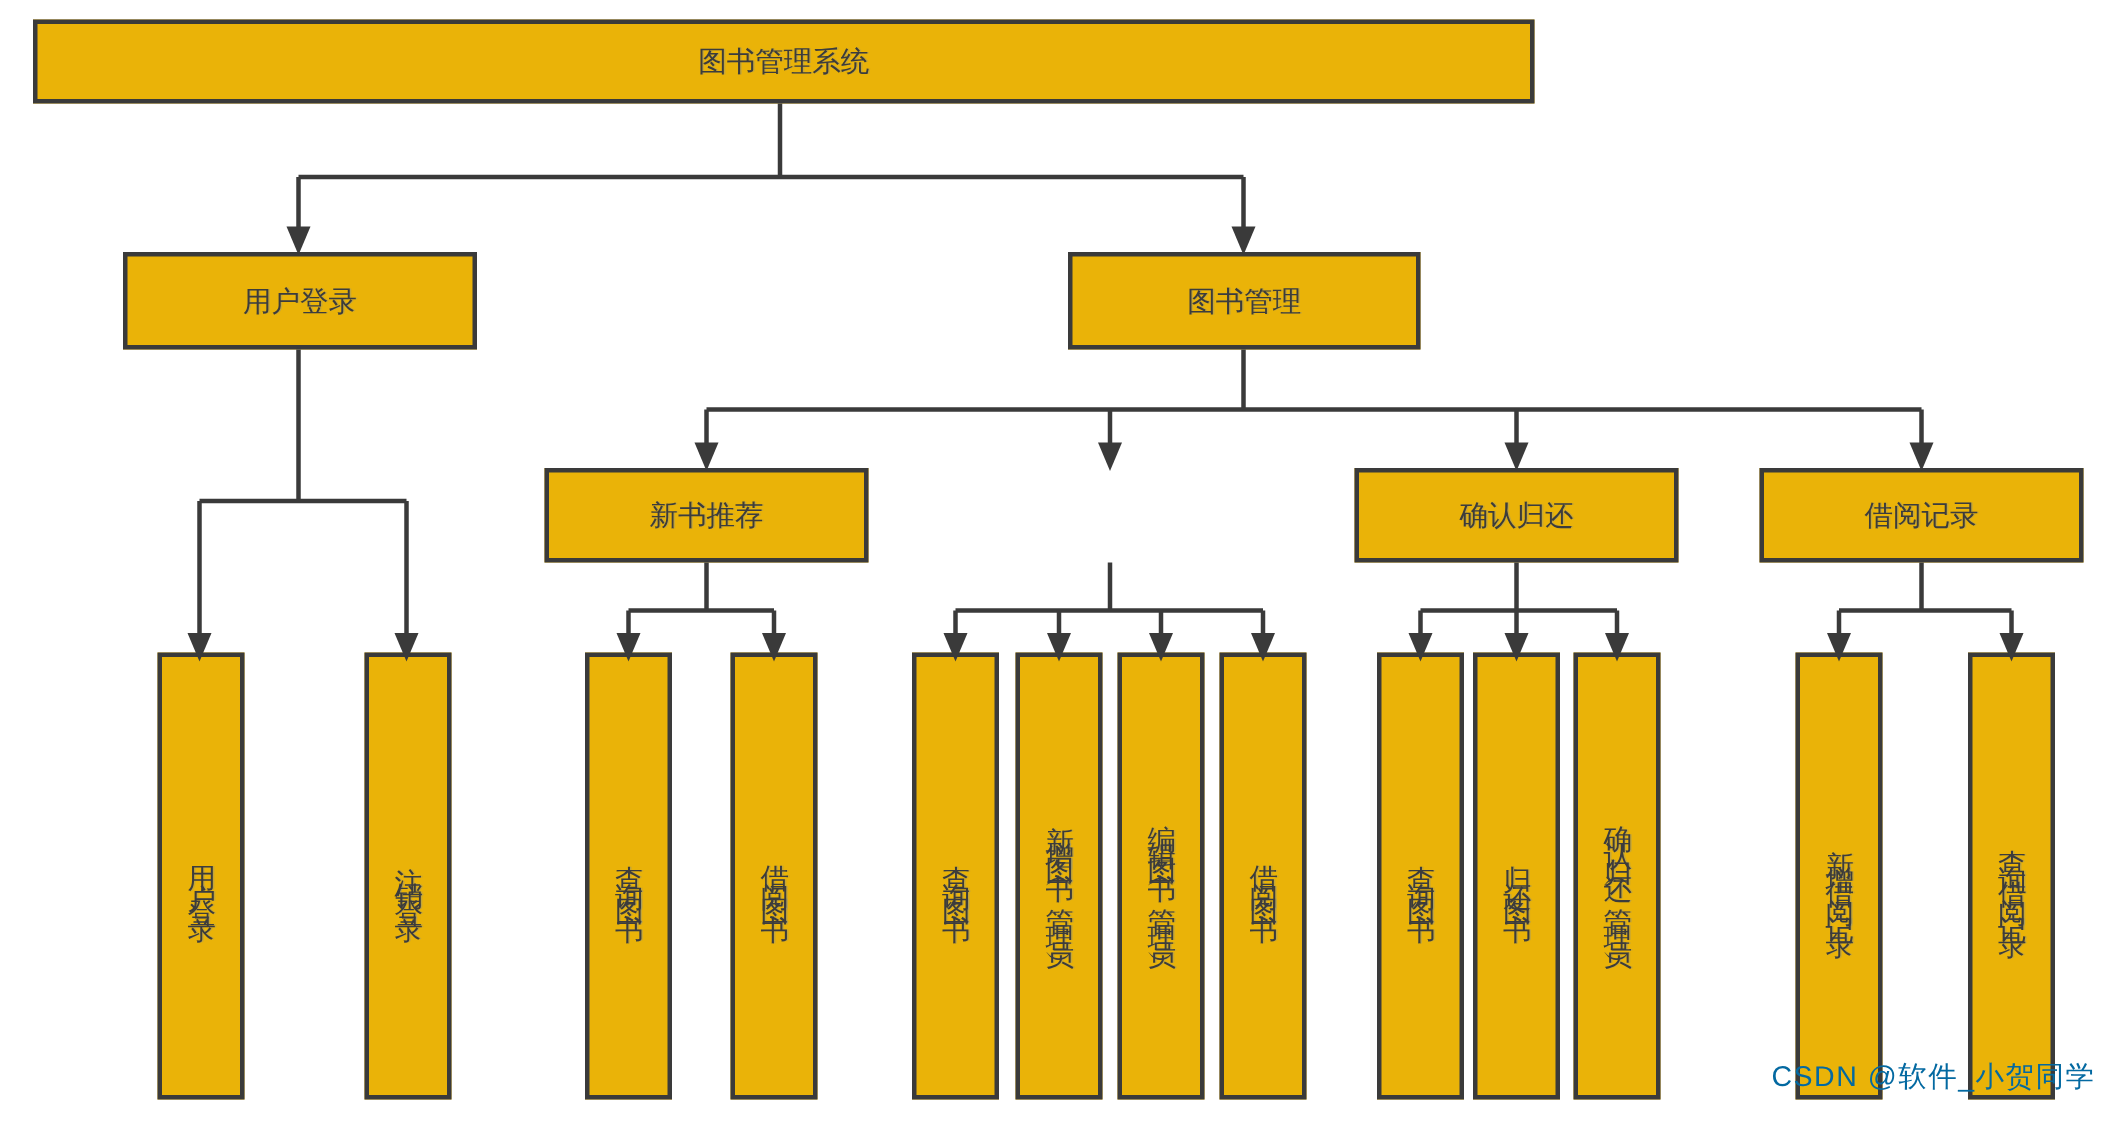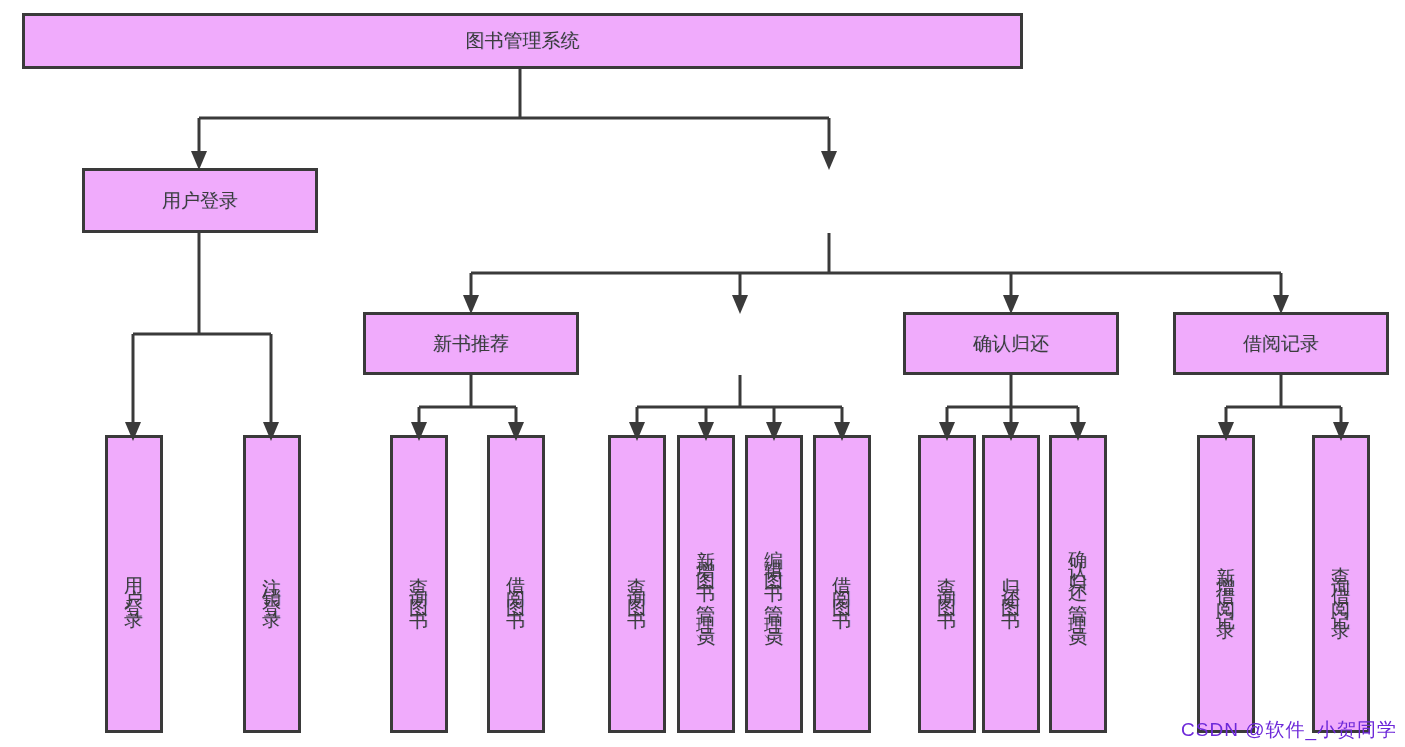--- a/index.html
+++ b/index.html
@@ -8,21 +8,21 @@
     width: 1405px;
     height: 747px;
     background: #ffffff;
     overflow: hidden;
     font-family: "Liberation Sans", sans-serif;
   }
   .node {
     position: absolute;
     box-sizing: border-box;
     border: 3px solid #3a3a3a;
-    background: #f0abfc;
+    background: #eab308;
     display: flex;
     align-items: center;
     justify-content: center;
     color: #3c3c3c;
     font-size: 19px;
     text-align: center;
     z-index: 1;
     text-shadow: 1px 0 0 rgba(90,130,200,0.25);
   }
   .node span { display: block; }
@@ -34,37 +34,40 @@
   #edges-svg {
     position: absolute;
     left: 0; top: 0;
     width: 1405px; height: 747px;
     z-index: 2;
     pointer-events: none;
   }
   .watermark {
     position: absolute;
     right: 8px;
-    bottom: 4px;
+    bottom: 16px;
     font-size: 19px;
-    color: #6d28d9;
+    color: #0369a1;
     letter-spacing: 1px;
     z-index: 3;
     white-space: nowrap;
   }
 </style>
 </head>
 <body>
 
 <div class="canvas" id="canvas">
   <div class="node" style="left: 22px; top: 13px; width: 1001px; height: 56px;">
       <span>图书管理系统</span>
     </div>
     <div class="node" style="left: 82px; top: 168px; width: 236px; height: 65px;">
       <span>用户登录</span>
+    </div>
+    <div class="node" style="left: 712px; top: 168px; width: 235px; height: 65px;">
+      <span>图书管理</span>
     </div>
     <div class="node" style="left: 363px; top: 312px; width: 216px; height: 63px; text-align: right;">
       <span>新书推荐</span>
     </div>
     <div class="node" style="left: 903px; top: 312px; width: 216px; height: 63px;">
       <span>确认归还</span>
     </div>
     <div class="node" style="left: 1173px; top: 312px; width: 216px; height: 63px;">
       <span>借阅记录</span>
     </div>

